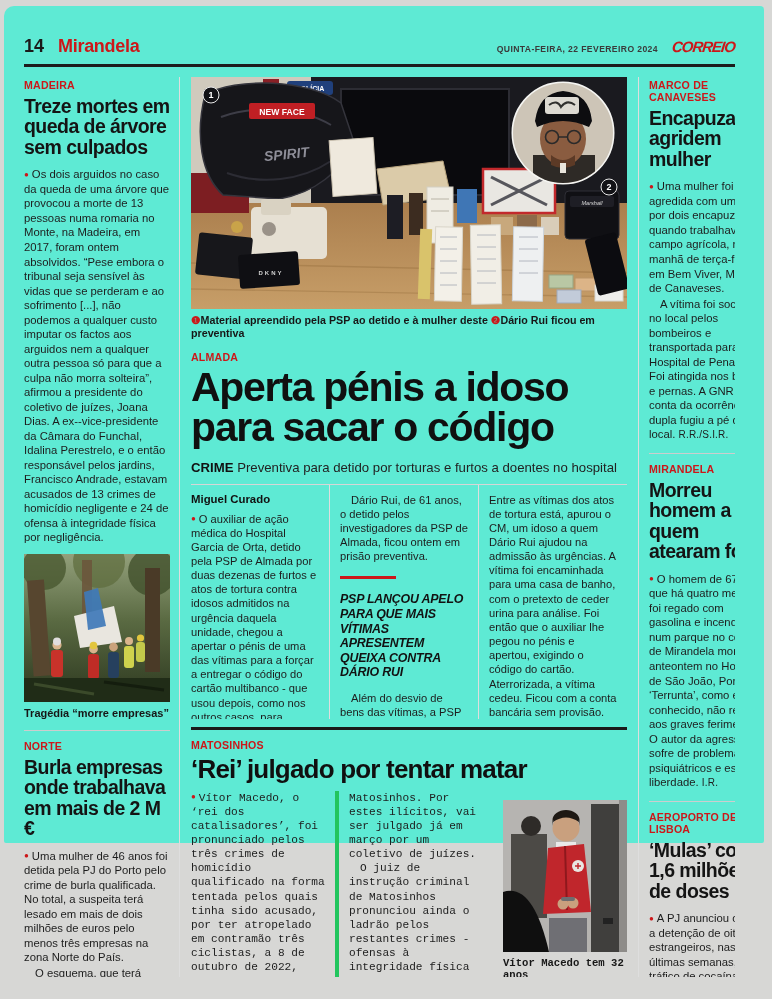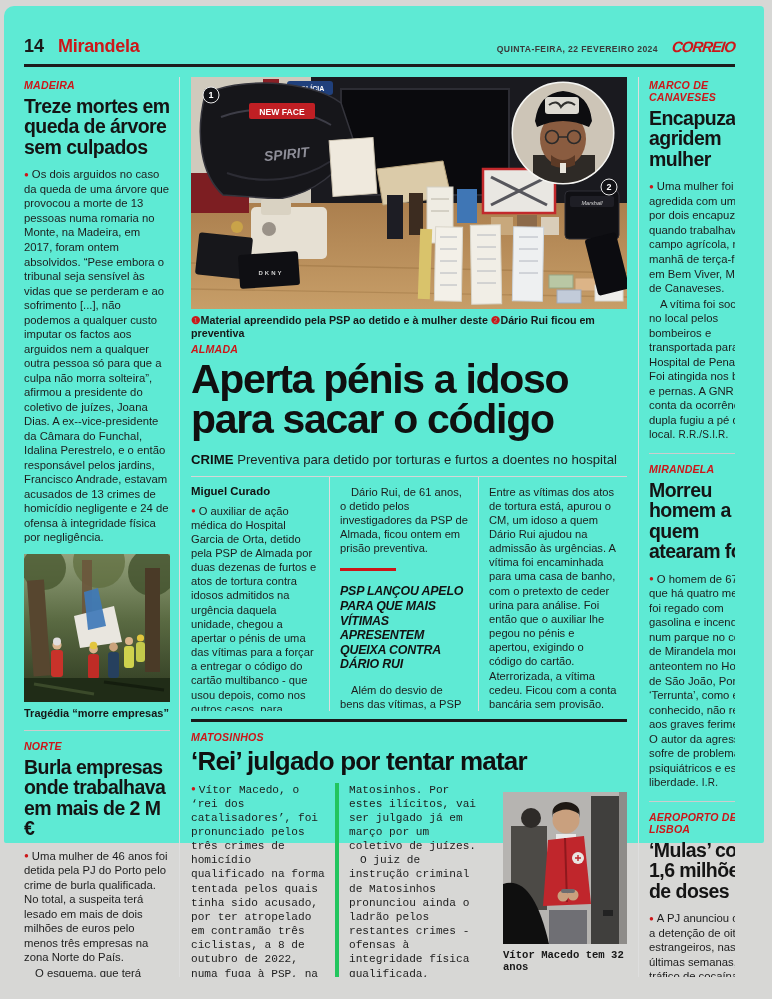--- a/index.html
+++ b/index.html
@@ -13,32 +13,32 @@
   .hdr .sp{flex:1}
   .date{font-size:8.6px;font-weight:700;color:#3a3a3a;letter-spacing:.4px;margin-right:14px;}
   .logo{font-size:15px;font-weight:700;font-style:italic;color:#cc1719;letter-spacing:-1px;transform:skewX(-6deg);}
   .top-rule{height:3px;background:#1c1c1c;margin-top:7px;}
   
   .content{display:flex;margin-top:10px;height:900px;overflow:hidden;}
   .lcol{flex:0 0 146px;width:146px;padding-right:9px;}
   .ccol{flex:0 0 436px;width:436px;padding:0 11px;border-left:1px solid #dedede;border-right:1px solid #dedede;box-sizing:content-box;}
   .rcol{flex:1;padding-left:10px;}
   
-  .kicker{font-size:10.6px;font-weight:700;color:#cc1719;letter-spacing:.2px;margin:2px 0 5px;font-style:italic;}
+  .kicker{font-size:10.6px;font-weight:700;color:#cc1719;letter-spacing:.2px;margin:2px 0 5px;}
   .stitle{font-size:19.5px;line-height:1.05;letter-spacing:-.55px;font-weight:700;color:#141414;margin:0 0 10px;}
   .body{font-size:11.3px;line-height:1.285;color:#1d1d1d;margin:0 0 1px;text-align:left;}
   .ind{text-indent:11px;}
   .bullet{color:#cc1719;font-size:8px;vertical-align:1.5px;margin-right:3px;}
   .initials{font-weight:400;font-size:10px;letter-spacing:.2px;}
   hr.sep{border:none;border-top:1px solid #cdcdcd;margin:11px 0 9px;}
   .black-rule{height:3px;background:#1a1a1a;border:none;margin:8px 0 9px;}
   figure{margin:9px 0 0;}
   figcaption{font-weight:700;font-size:11px;color:#171717;margin-top:5px;}
   
-  .photo-cap{font-size:10.7px;font-weight:700;color:#171717;margin:5px 0 4px;}
+  .photo-cap{font-size:10.7px;font-weight:700;color:#171717;margin:5px 0 12px;}
   .photo-cap .mk{color:#cc1719;font-weight:700;}
   .headline{font-size:41px;line-height:.97;letter-spacing:-1.3px;font-weight:700;color:#101010;margin:1px 0 12px;}
   .lead{font-size:13.2px;color:#222;margin:0 0 9px;}
   .lead b{color:#111;}
   .cols{display:flex;height:234px;overflow:hidden;border-top:1px solid #d6d6d6;}
   .col{flex:1;padding:8px 9px 0 0;}
   .col + .col{border-left:1px solid #dedede;padding-left:10px;}
   .col p{font-size:11.15px;line-height:1.27;color:#1d1d1d;margin:0;}
   .byline{font-weight:700;font-size:11.4px;margin:0 0 7px;color:#111;}
   .box-rule{width:56px;height:3px;background:#cc1719;margin:13px 0 7px;}

